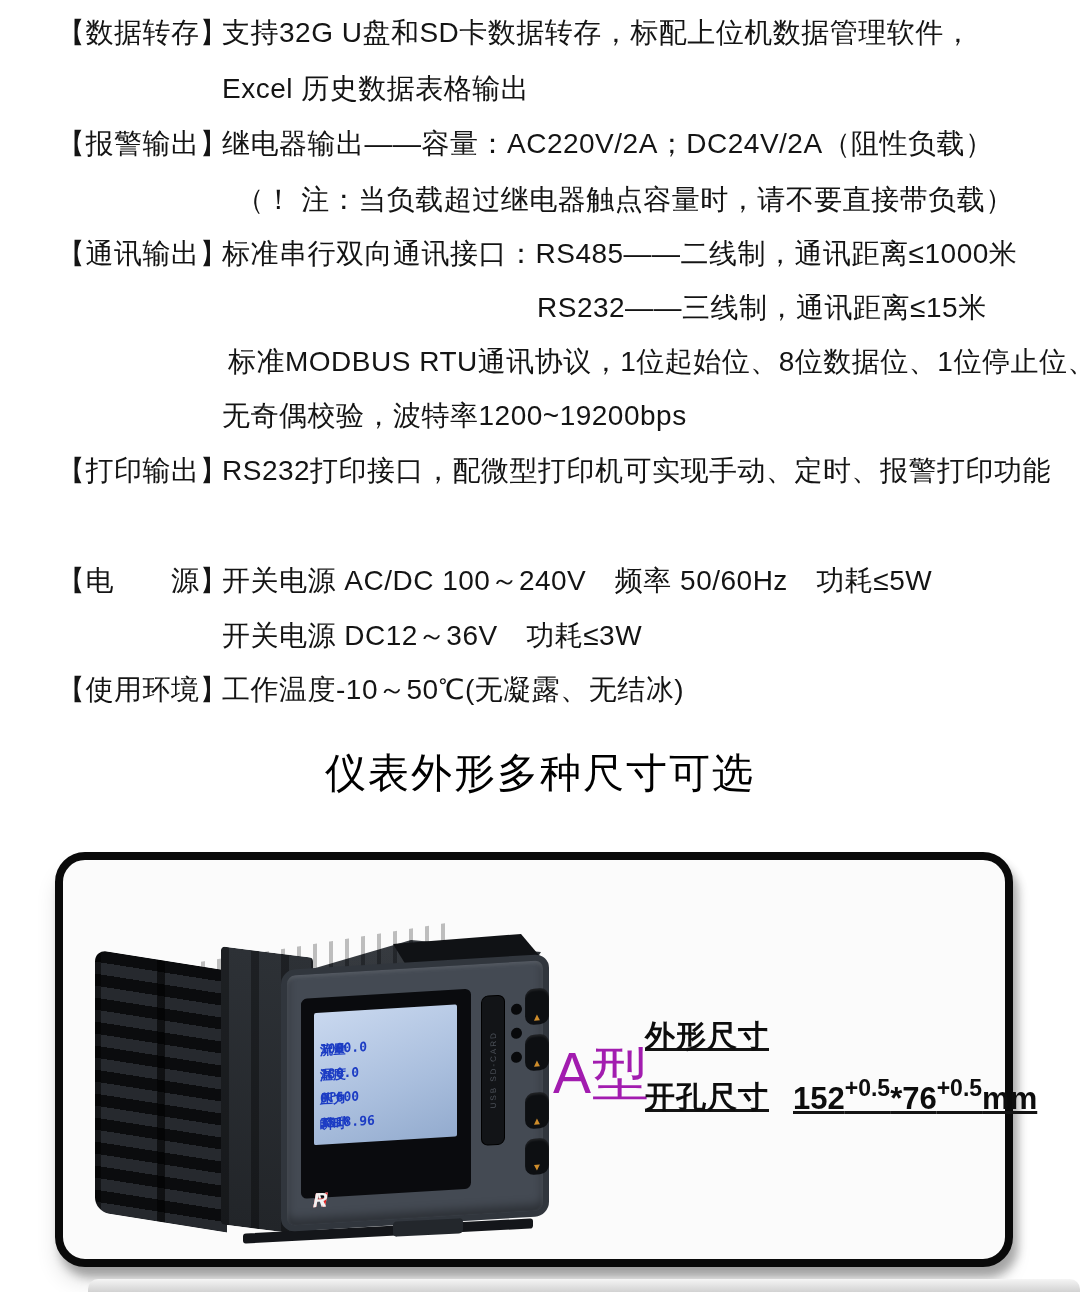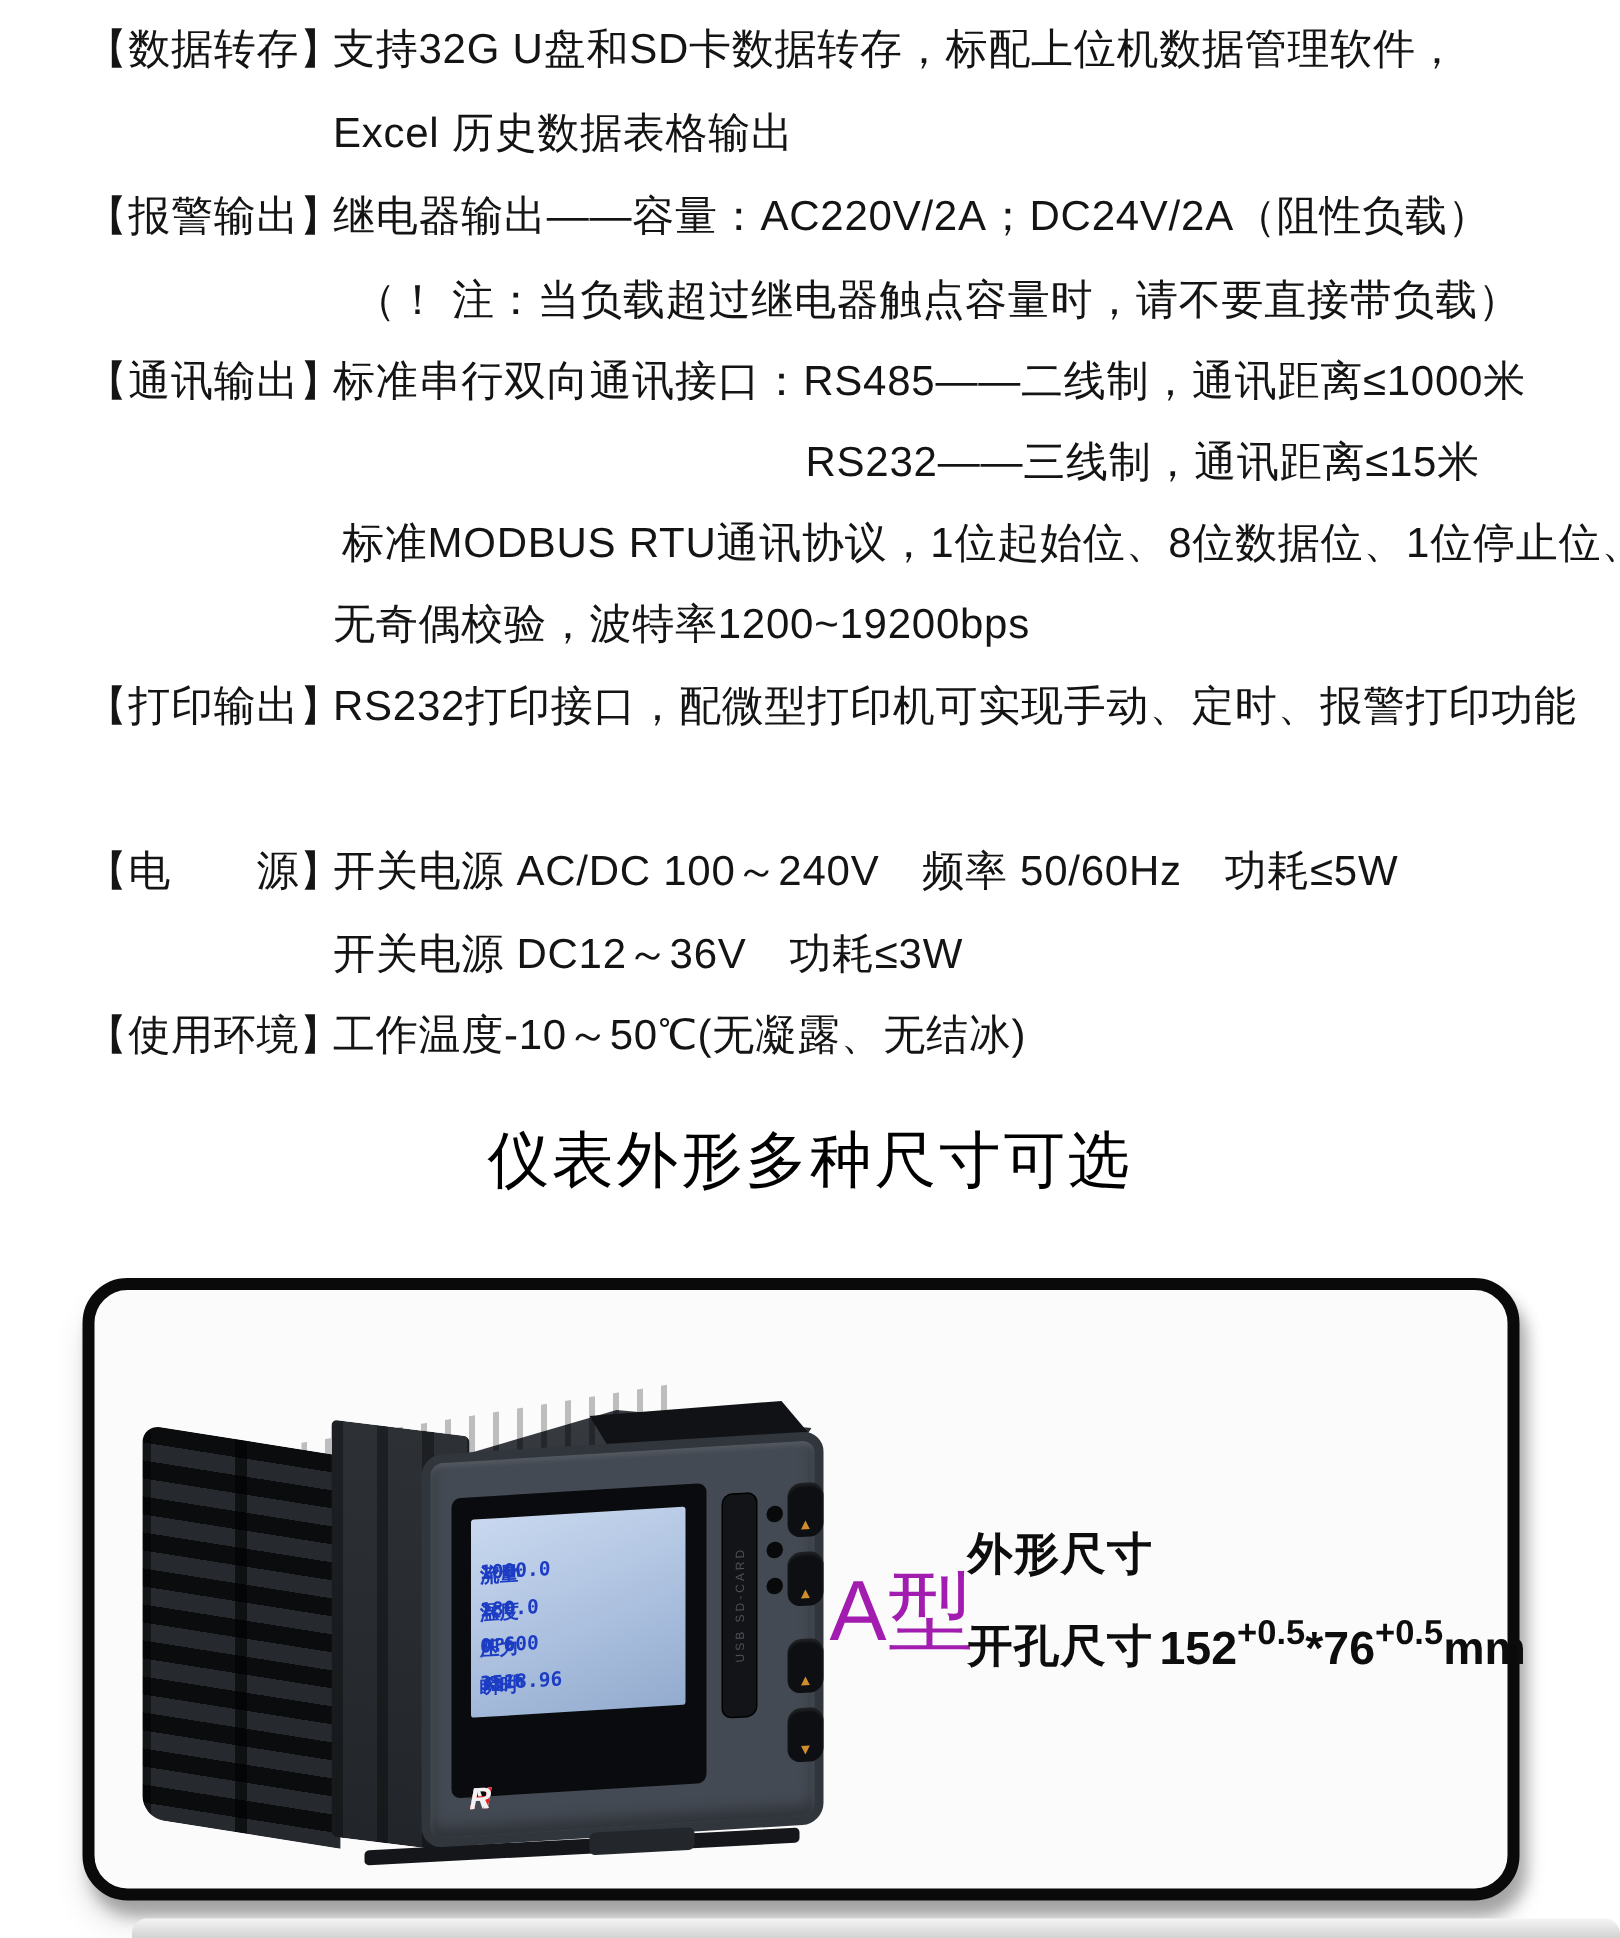--- a/index.html
+++ b/index.html
@@ -31,21 +31,21 @@
     position:absolute;left:55px;top:852px;width:958px;height:415px;
     box-sizing:border-box;border:8px solid #0a0a0a;border-radius:30px;
     background:#fbfbfb;
     box-shadow:5px 10px 10px rgba(0,0,0,.30),0 16px 20px rgba(0,0,0,.10);
   }
   .model{
     position:absolute;left:490px;top:176px;
     font-size:57px;color:#a21caf;letter-spacing:1px;
   }
   .dims{position:absolute;left:582px;top:156px;}
-  .dim-row{display:flex;align-items:center;gap:4px;margin-bottom:20px;white-space:nowrap;}
+  .dim-row{display:flex;align-items:flex-start;gap:24px;margin-bottom:20px;white-space:nowrap;text-decoration:underline;}
   .dim-label{font-size:30px;font-weight:700;color:#0d0d0d;letter-spacing:1px;}
   .dim-value{font-size:31px;font-weight:700;color:#0d0d0d;}
   .dim-value sup{font-size:23px;font-weight:700;position:relative;top:-2px;}
 
   
   .device{position:absolute;left:30px;top:60px;width:460px;height:322px;}
   .device *{position:absolute;box-sizing:border-box;}
   .d-top{
     left:0;top:0;width:460px;height:130px;
     clip-path:polygon(100px 84px,318px 20px,448px 32px,416px 82px,150px 114px);

